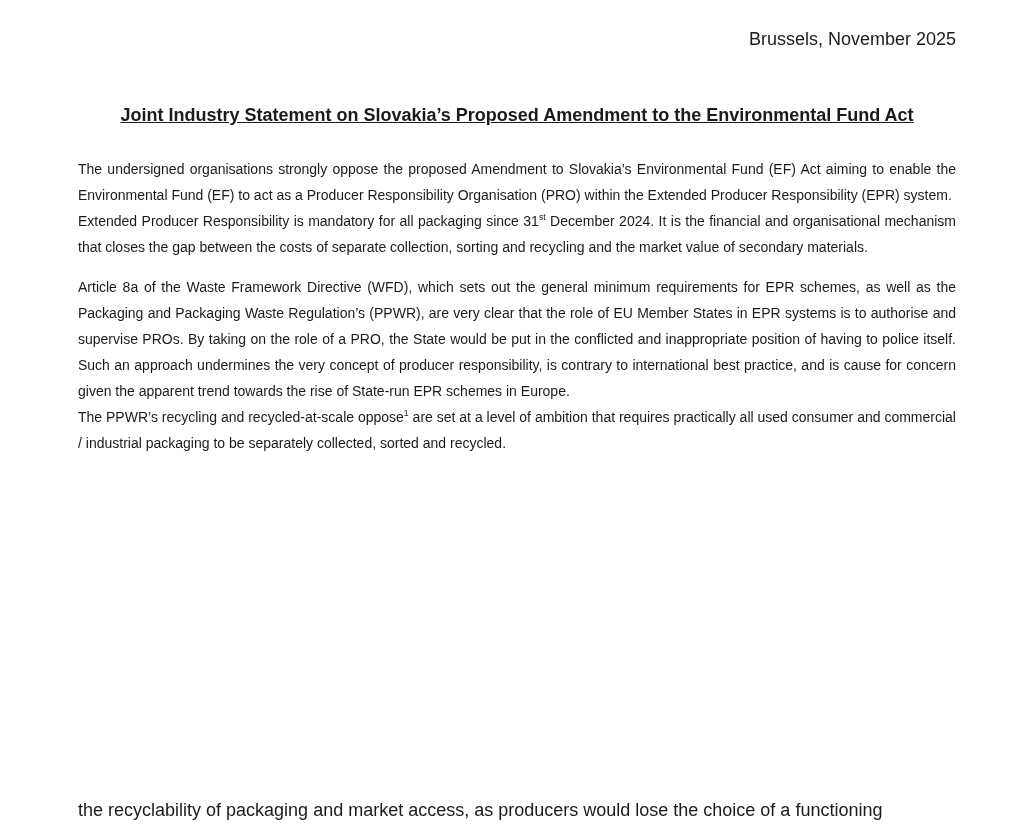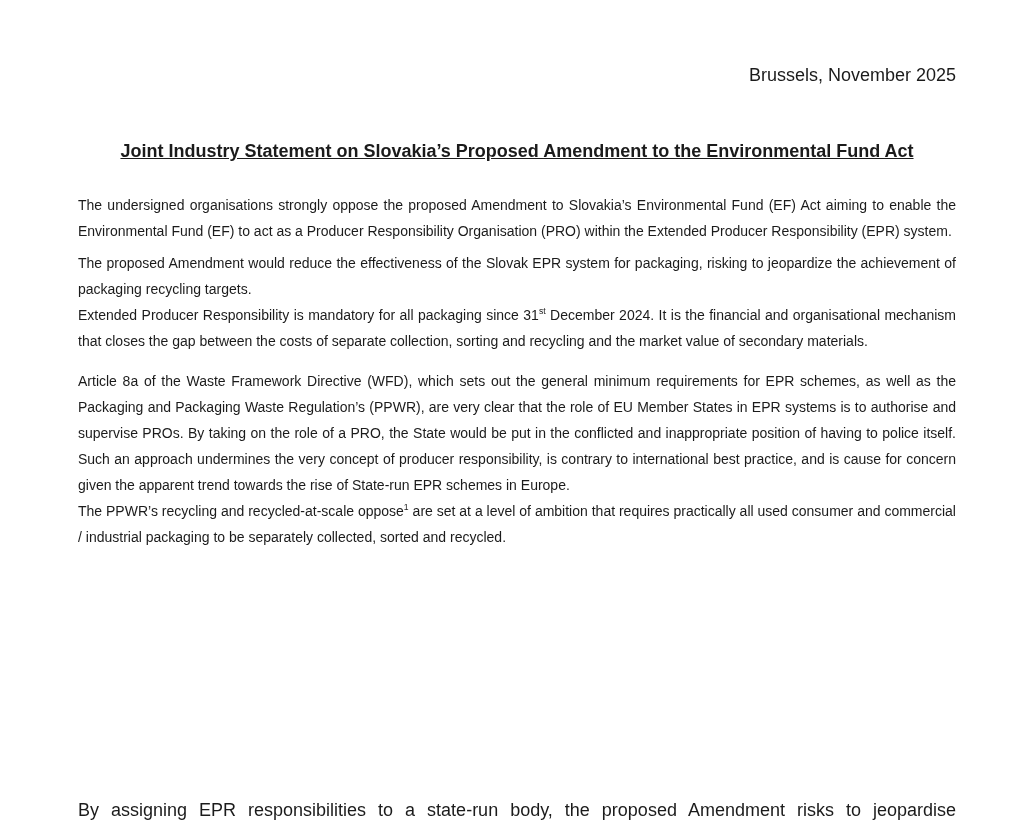--- a/index.html
+++ b/index.html
@@ -9,21 +9,21 @@
   body {
     width: 1024px;
     height: 827px;
     overflow: hidden;
     background: #ffffff;
     color: #1b1b1b;
     font-family: "Liberation Sans", sans-serif;
     position: relative;
   }
   .page {
-    padding: 62px 68px 0 78px;
+    padding: 26px 68px 0 78px;
   }
   .date-line {
     font-size: 18px;
     line-height: 26px;
     text-align: right;
   }
   .doc-title {
     font-weight: bold;
     font-size: 18px;
     line-height: 26px;
@@ -80,28 +80,26 @@
 <body>
 
 <div class="page">
 
   <div class="date-line">Brussels, November 2025</div>
 
   <div class="doc-title">Joint Industry Statement on Slovakia’s Proposed Amendment to the Environmental Fund Act</div>
 
   <p class="para mt-first">The undersigned organisations strongly oppose the proposed Amendment to Slovakia’s Environmental Fund (EF) Act aiming to enable the Environmental Fund (EF) to act as a Producer Responsibility Organisation (PRO) within the Extended Producer Responsibility (EPR) system.</p>
 
-  <p class="para mt-para">The proposed Amendment would reduce the effectiveness of the Slovak EPR system for packaging, risking to jeopardize the achievement of packaging recycling targets.</p>
 
 
   <p class="para"><span>Extended Producer Responsibility is mandatory for all packaging since 31</span><sup class="fn">st</sup><span> December 2024. It is the financial and organisational mechanism that closes the gap between the costs of separate collection, sorting and recycling and the market value of secondary materials.</span></p>
 
   <p class="para mt-block">Article 8a of the Waste Framework Directive (WFD), which sets out the general minimum requirements for EPR schemes, as well as the Packaging and Packaging Waste Regulation’s (PPWR), are very clear that the role of EU Member States in EPR systems is to authorise and supervise PROs. By taking on the role of a PRO, the State would be put in the conflicted and inappropriate position of having to police itself. Such an approach undermines the very concept of producer responsibility, is contrary to international best practice, and is cause for concern given the apparent trend towards the rise of State-run EPR schemes in Europe.</p>
 
 
   <p class="para"><span>The PPWR’s recycling and recycled-at-scale oppose</span><sup class="fn">1</sup><span> are set at a level of ambition that requires practically all used consumer and commercial / industrial packaging to be separately collected, sorted and recycled.</span></p>
 
 </div>
 
 <div class="last-block">
-  <div class="full-justified-line">By assigning EPR responsibilities to a state-run body, the proposed Amendment risks to jeopardise</div>
   <div class="partial-line">the recyclability of packaging and market access, as producers would lose the choice of a functioning</div>
 </div>
 
 </body></html>

